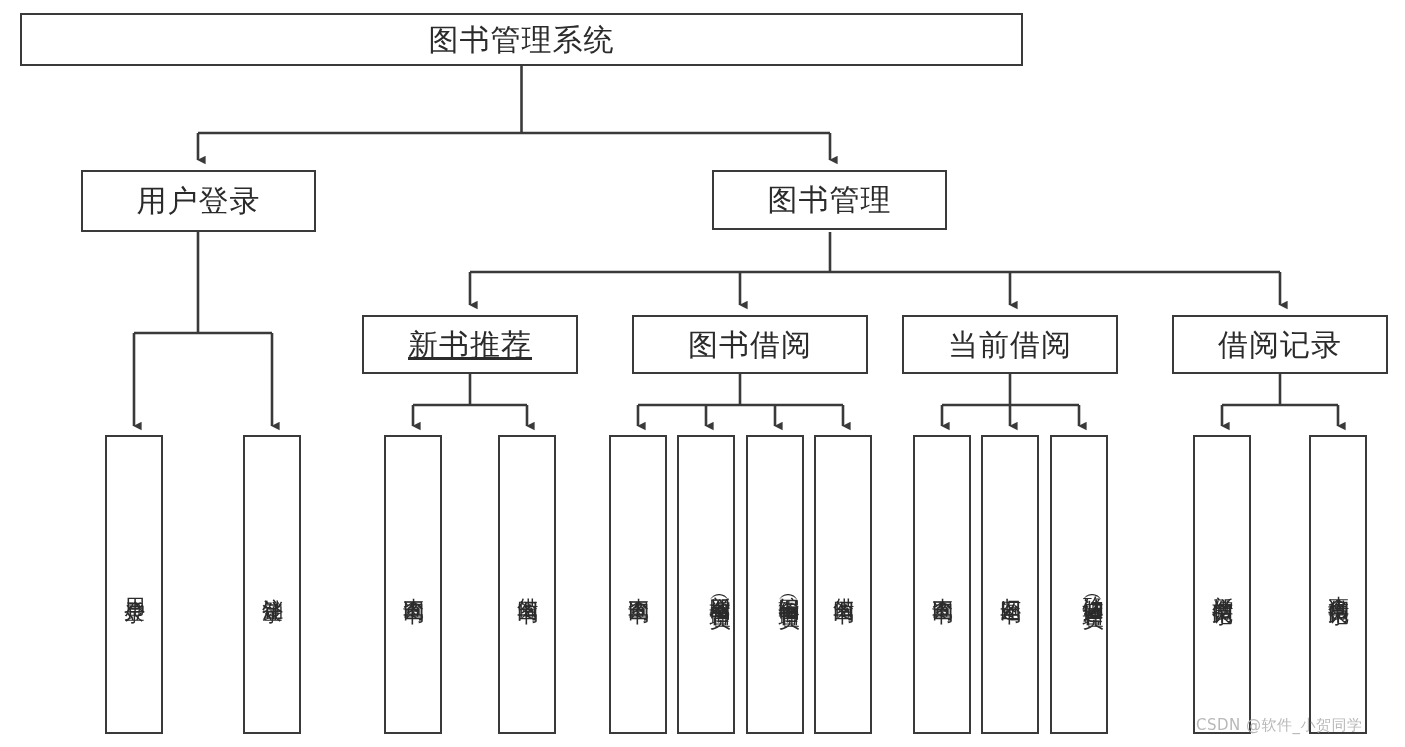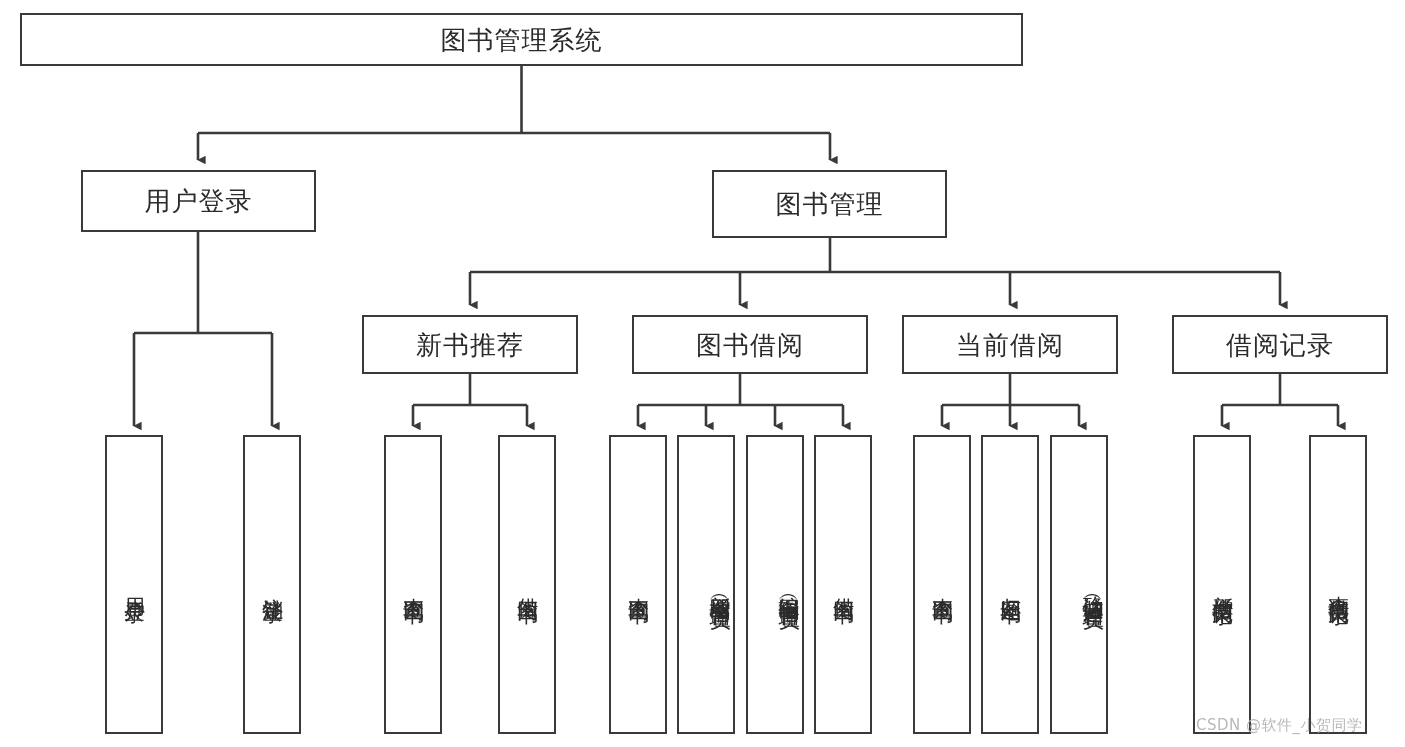--- a/index.html
+++ b/index.html
@@ -30,21 +30,21 @@
     position: absolute;
     box-sizing: border-box;
     background: #ffffff;
     border: 2.2px solid #3a3a3a;
     display: flex;
     align-items: center;
     justify-content: center;
     color: #2b2b2b;
   }
   .node-h {
-    font-size: 26px;
+    font-size: 30px;
     letter-spacing: 1px;
     line-height: 1;
     white-space: nowrap;
   }
   .node-v {
     font-size: 21px;
     line-height: 1.30;
     writing-mode: vertical-rl;
     text-orientation: upright;
     align-items: flex-start;
@@ -128,25 +128,25 @@
     </g>
   </svg>
 
   <div class="node node-h" style="left:20px; top:13px; width:1003px; height:53px;">
     <span>图书管理系统</span>
   </div>
 
   <div class="node node-h" style="left:81px; top:170px; width:235px; height:62px;">
     <span>用户登录</span>
   </div>
-  <div class="node node-h" style="left:712px; top:170px; width:235px; height:68px;">
+  <div class="node node-h" style="left:712px; top:170px; width:235px; height:60px;">
     <span>图书管理</span>
   </div>
 
-  <div class="node node-h" style="left:362px; top:315px; width:216px; height:59px;">
+  <div class="node node-h" style="left:362px; top:315px; width:216px; height:59px;text-decoration:underline;">
     <span>新书推荐</span>
   </div>
   <div class="node node-h" style="left:632px; top:315px; width:236px; height:59px;">
     <span>图书借阅</span>
   </div>
   <div class="node node-h" style="left:902px; top:315px; width:216px; height:59px;">
     <span>当前借阅</span>
   </div>
   <div class="node node-h" style="left:1172px; top:315px; width:216px; height:59px;">
     <span>借阅记录</span>

